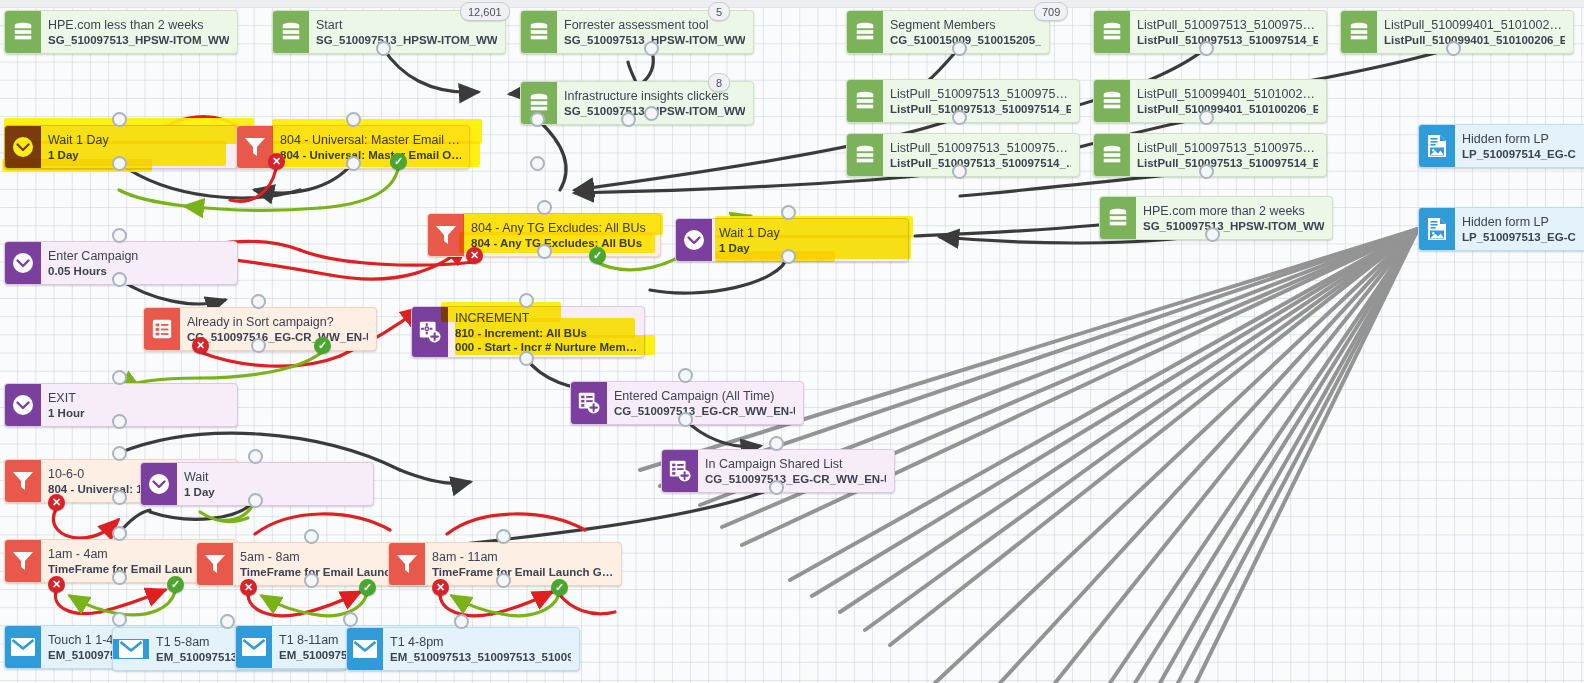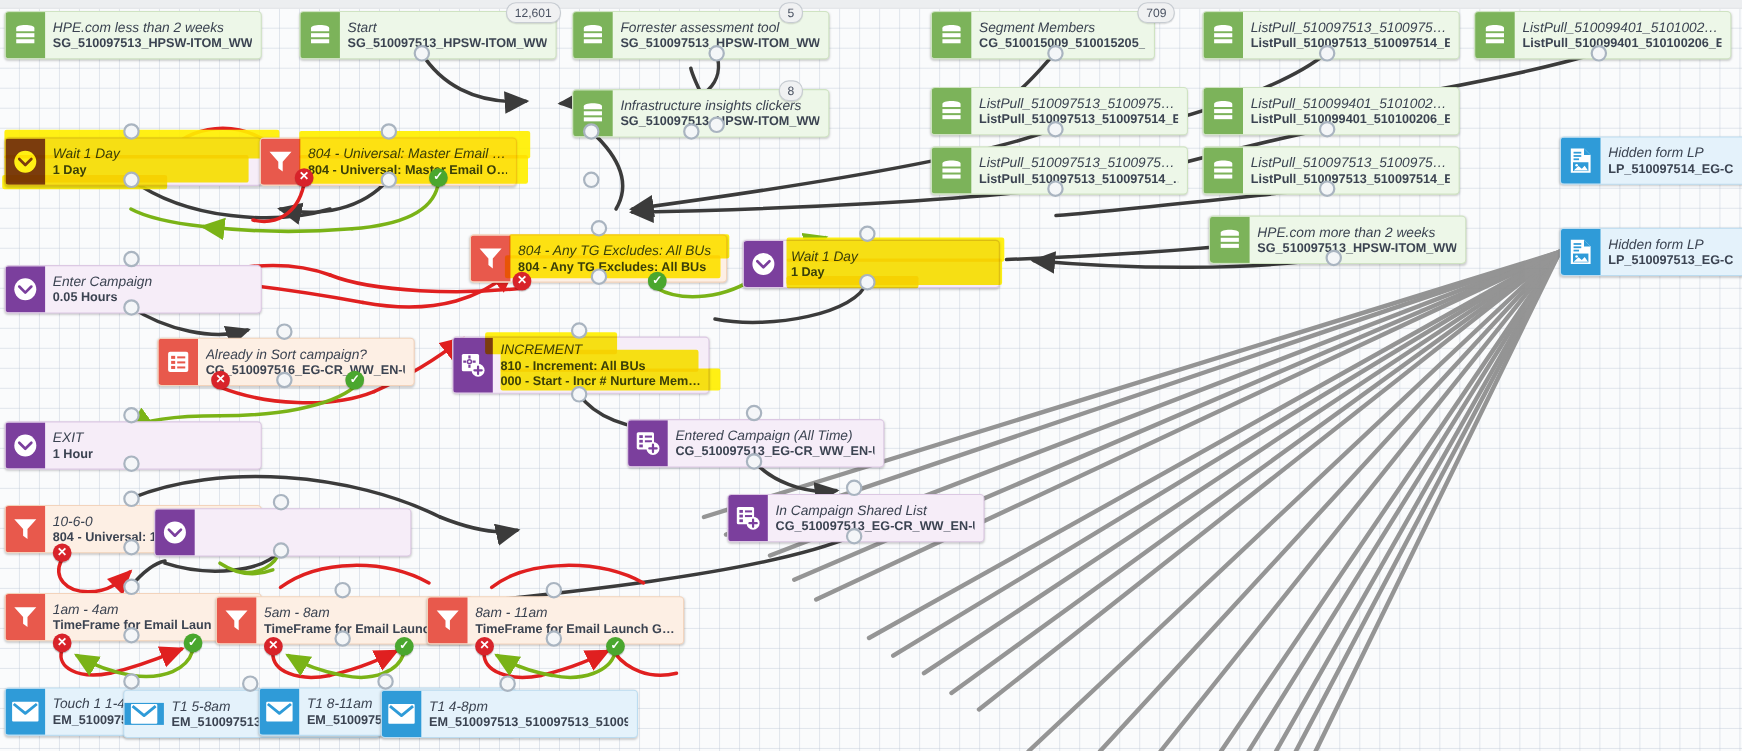--- a/index.html
+++ b/index.html
@@ -35,21 +35,20 @@
   .node .ico{
     width:36px;min-width:36px;display:flex;align-items:center;justify-content:center;
   }
   .node .txt{
     flex:1;display:flex;flex-direction:column;justify-content:center;
     padding:3px 8px 3px 7px;min-width:0;position:relative;
   }
   .node .t1{
     font-size:12.5px;color:#3b4351;white-space:nowrap;overflow:hidden;
     line-height:15px;
-    font-style:italic;
   }
   .node .t2{
     font-size:11.5px;color:#3b4351;font-weight:bold;white-space:nowrap;overflow:hidden;
     line-height:14px;
   }
   .node .t3{
     font-size:11.5px;color:#3b4351;font-weight:bold;white-space:nowrap;overflow:hidden;
     line-height:14px;
   }
 
@@ -538,20 +537,24 @@
           <div class="t1">10-6-0</div>
           <div class="t2">804 - Universal: 1</div>
         </div>
       </div>
       <div class="node n-wait" style="left: 140px; top: 462px; width: 234px; height: 44px; z-index: 33;">
         <div class="ico">
           <svg width="24" height="24" viewBox="0 0 24 24">
         <circle cx="12" cy="12" r="10" fill="white"></circle>
         <path d="M6.5,9.5 L12,15 L17.5,9.5" fill="none" stroke="#7b3f9d" stroke-width="2.4" stroke-linecap="round" stroke-linejoin="round"></path>
       </svg>
+        </div>
+        <div class="txt">
+          <div class="t1">Wait</div>
+          <div class="t2">1 Day</div>
         </div>
       </div>
       <div class="node n-filter" style="left: 4px; top: 539px; width: 234px; height: 44px; z-index: 34;">
         <div class="ico">
           <svg width="24" height="22" viewBox="0 0 24 22">
         <path d="M2,2 L22,2 L14,11 L14,20 L10,17 L10,11 Z" fill="white"></path>
       </svg>
         </div>
         <div class="txt">
           <div class="t1">1am - 4am</div>

